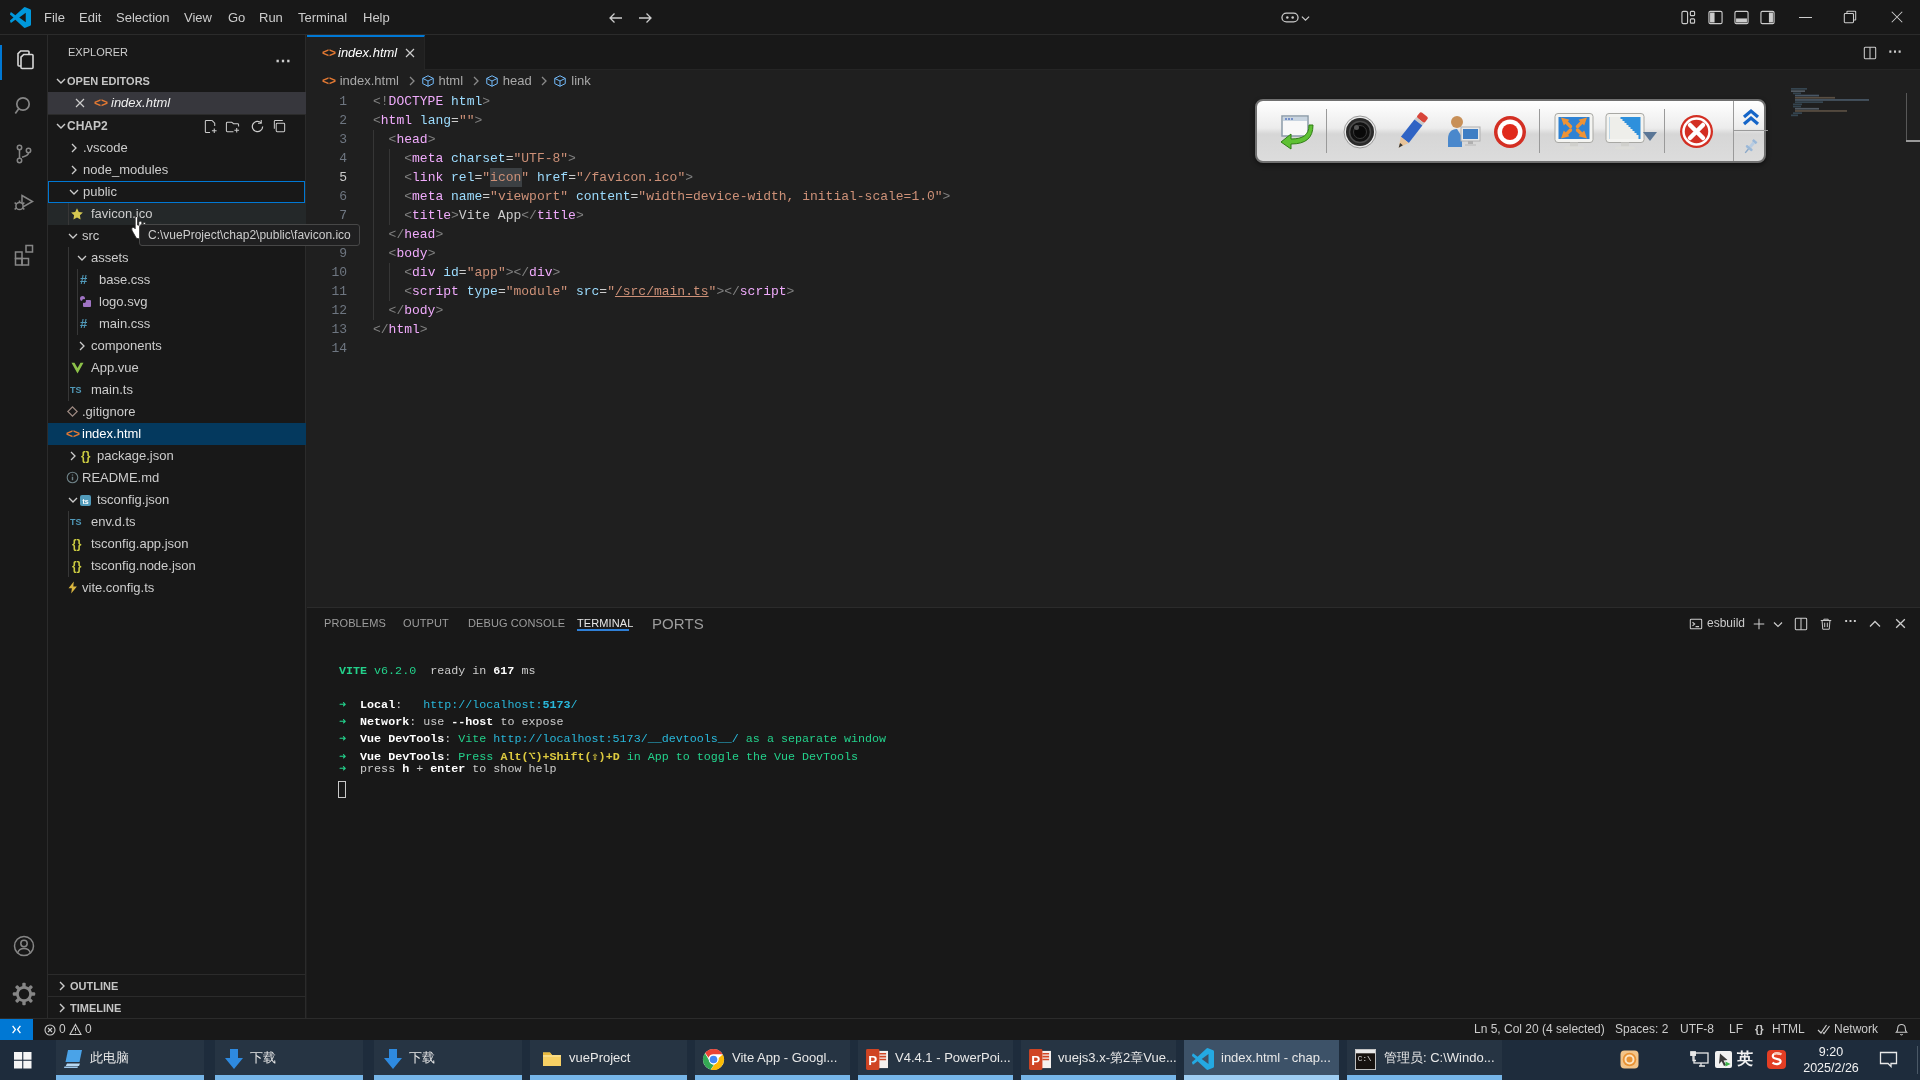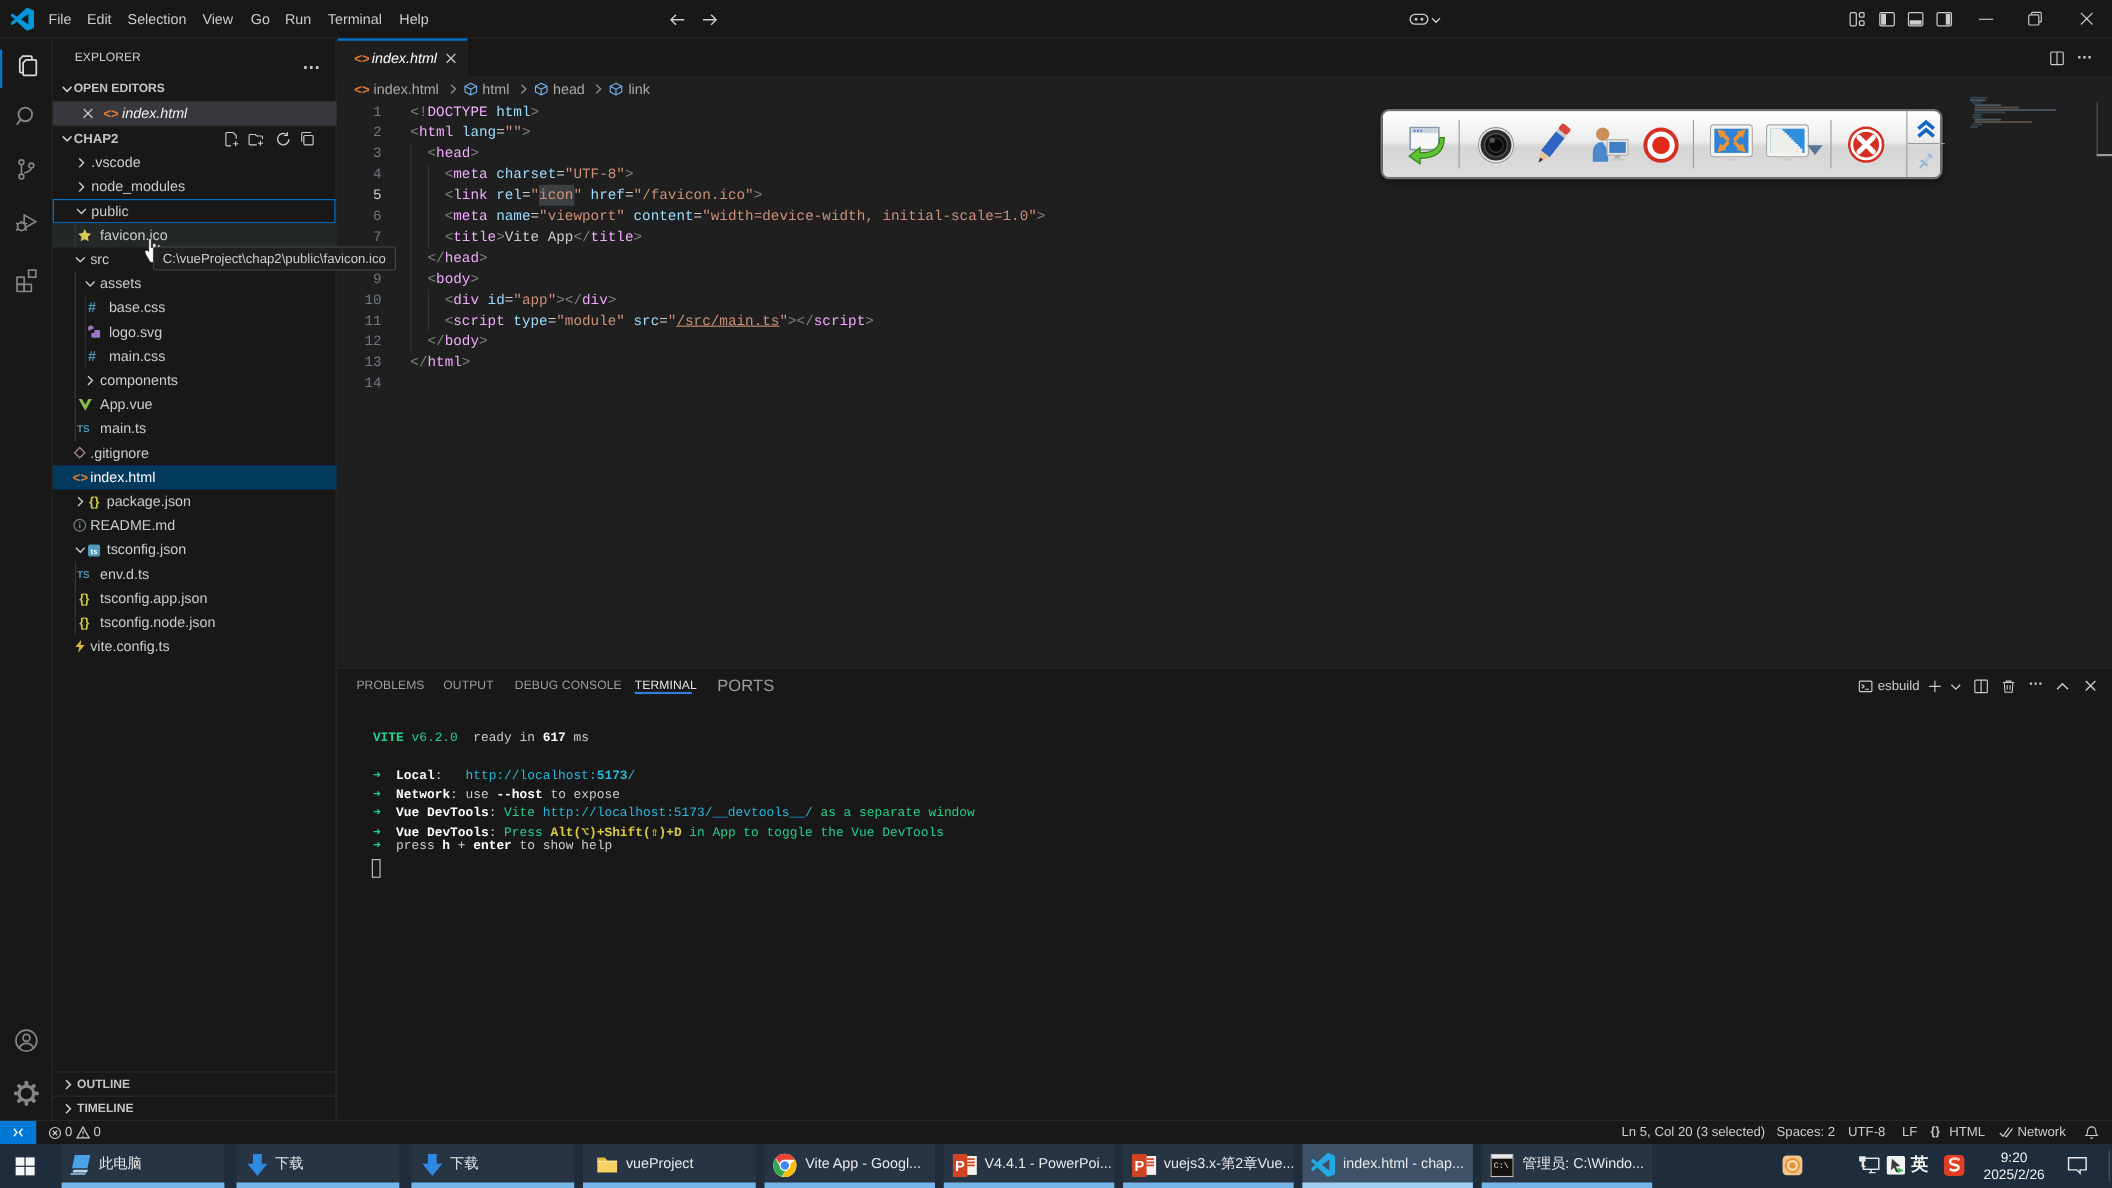--- a/index.html
+++ b/index.html
@@ -391,21 +391,21 @@
  <svg class="abs" style="left:44px;top:5px" width="12" height="12" viewBox="0 0 12 12" fill="none" stroke="#cccccc" stroke-width="1.1">
       <circle cx="6" cy="6" r="5"></circle>
       <path d="M4 4l4 4M8 4l-4 4"></path>
     </svg>
  <div class="abs" style="left:59px;top:0;line-height:21px">0</div>
  <svg class="abs" style="left:69px;top:4px" width="13" height="13" viewBox="0 0 13 13" fill="none" stroke="#cccccc" stroke-width="1.1">
       <path d="M6.5 1.5 12 11.5H1z"></path>
       <path d="M6.5 5v3M6.5 9.5v.8"></path>
     </svg>
  <div class="abs" style="left:85px;top:0;line-height:21px">0</div>
- <div class="abs" style="left:1474px;top:0;line-height:21px">Ln 5, Col 20 (3 selected)</div>
+ <div class="abs" style="left:1474px;top:0;line-height:21px">Ln 5, Col 20 (4 selected)</div>
  <div class="abs" style="left:1615px;top:0;line-height:21px">Spaces: 2</div>
  <div class="abs" style="left:1680px;top:0;line-height:21px">UTF-8</div>
  <div class="abs" style="left:1729px;top:0;line-height:21px">LF</div>
  <div class="abs" style="left:1755px;top:0;line-height:21px;font-weight:bold;font-size:11px">{}</div>
  <div class="abs" style="left:1772px;top:0;line-height:21px">HTML</div>
  <svg class="abs" style="left:1817px;top:5px" width="14" height="11" viewBox="0 0 14 11" fill="none" stroke="#cccccc" stroke-width="1.2">
       <path d="m1 6 3 3L9.5 1M6 8.5l1 1L12.5 2"></path>
     </svg>
  <div class="abs" style="left:1834px;top:0;line-height:21px">Network</div>
  <svg class="abs" style="left:1895px;top:4px" width="13" height="13" viewBox="0 0 14 14" fill="none" stroke="#cccccc" stroke-width="1.1">

